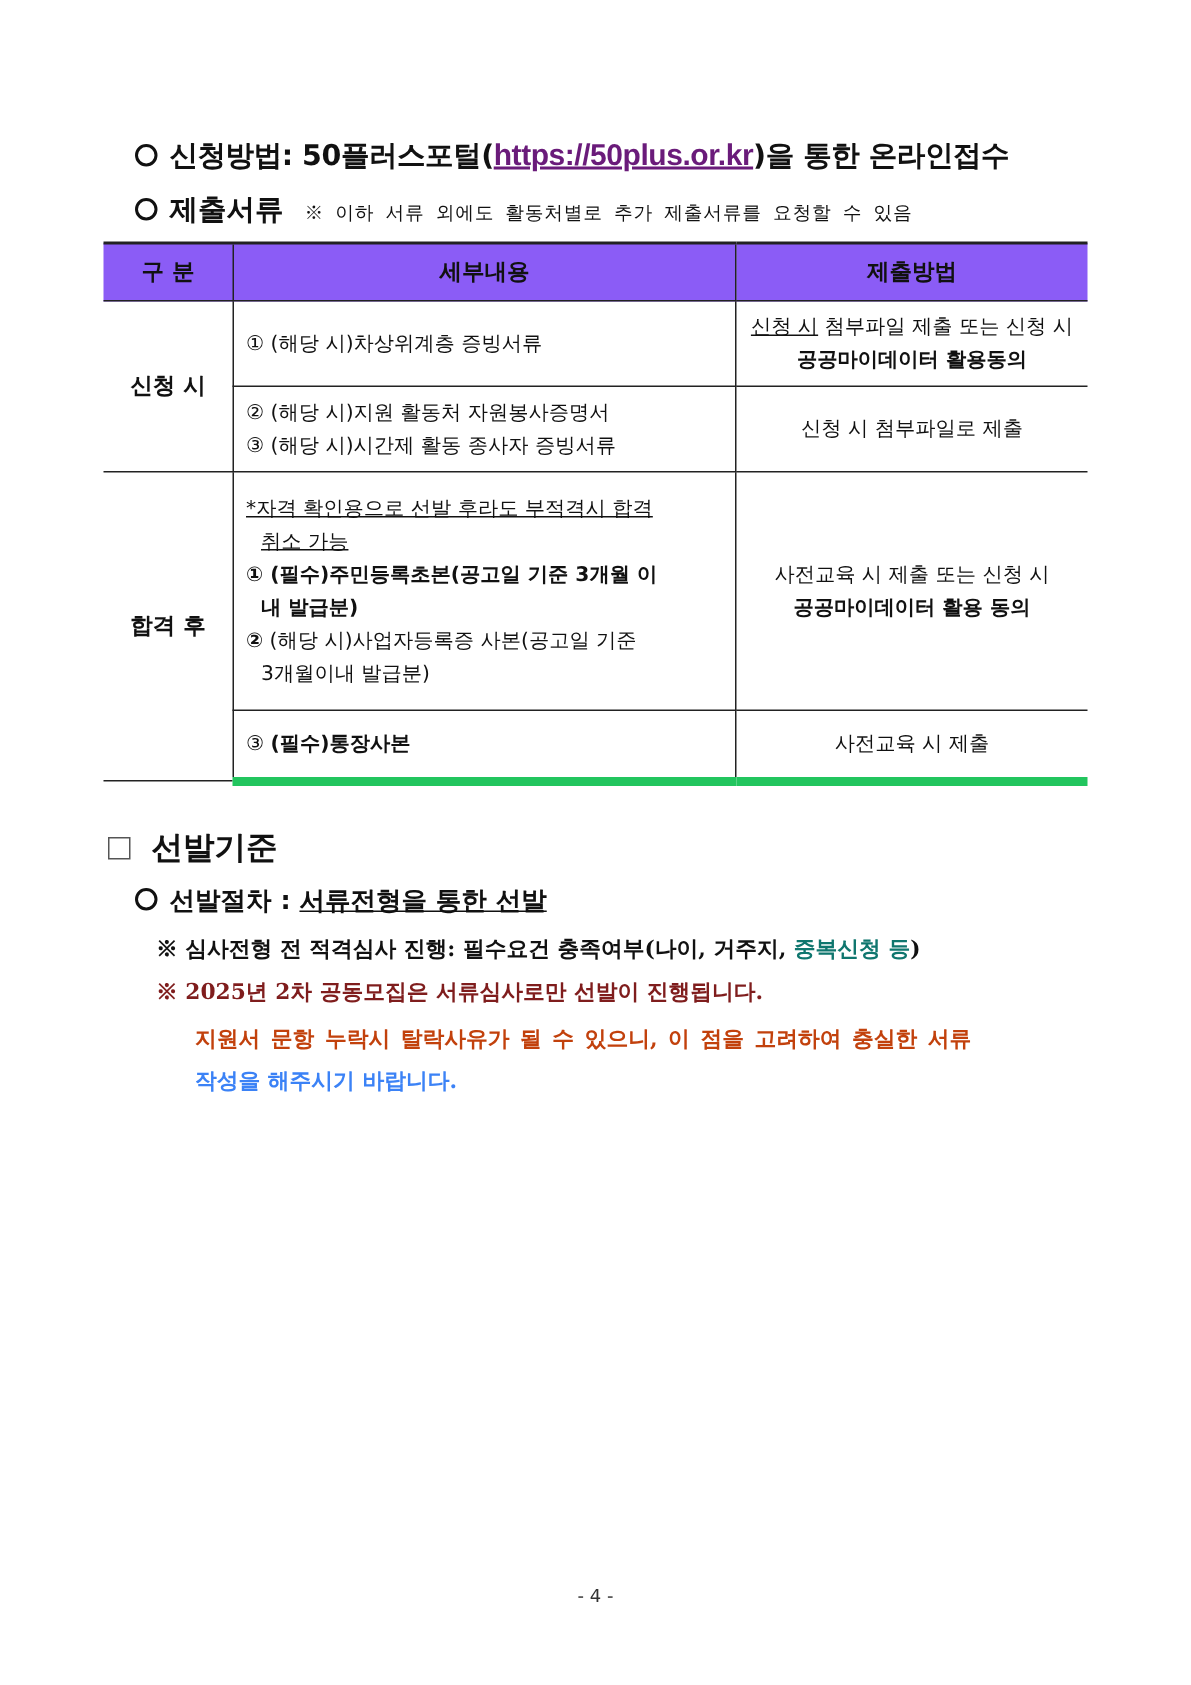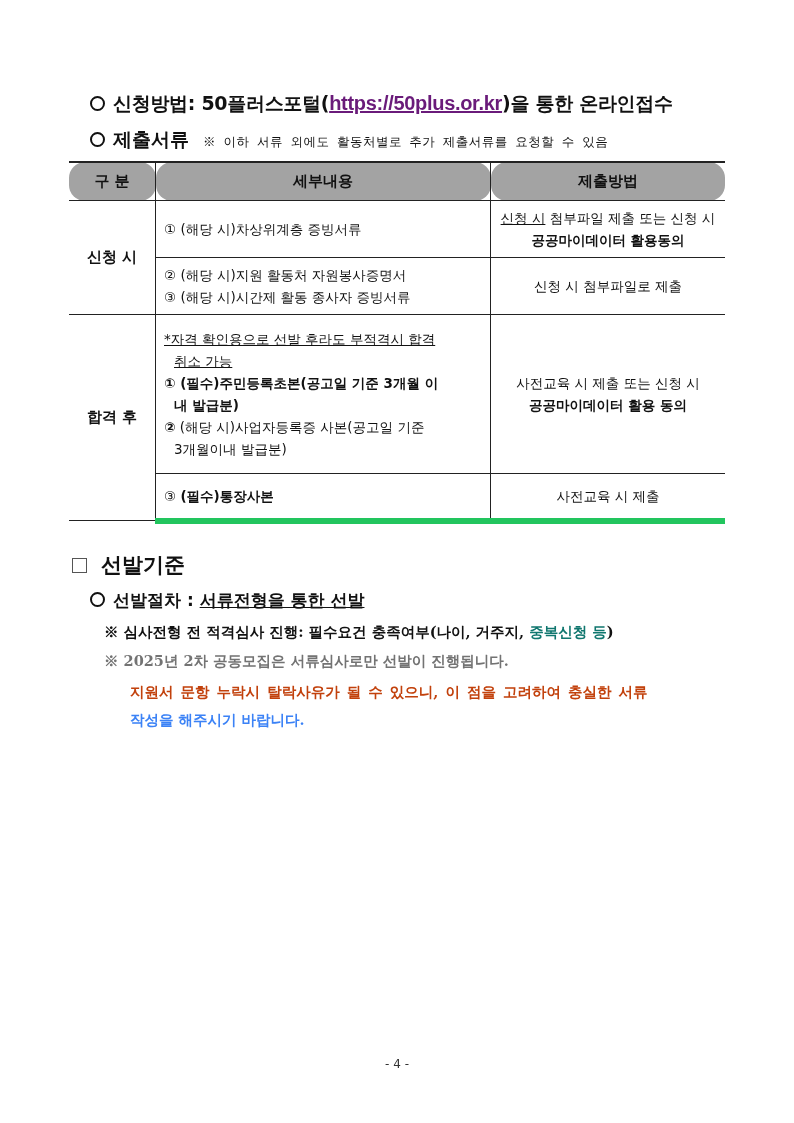--- a/index.html
+++ b/index.html
@@ -10,34 +10,34 @@
     .circle { display: inline-block; width: 15px; height: 15px; border: 2px solid #111; border-radius: 50%; vertical-align: -1px; margin-right: 8px; box-sizing: border-box; }
     .link { color: #6a1b7a; text-decoration: underline; font-weight: bold; font-family: "Liberation Sans", sans-serif; font-size: 20px; }
     .note-small { font-size: 12.5px; font-weight: normal; font-family: "DejaVu Serif", serif; margin-left: 14px; letter-spacing: 0.5px; word-spacing: 3px; }
 
     table.docs { position: absolute; left: 69px; top: 161px; width: 656px; border-collapse: collapse; font-size: 13.5px; }
     table.docs th, table.docs td { border: 1px solid #222; padding: 0 8px; }
     table.docs tr:first-child th { border-top: 2px solid #222; }
     table.docs tr:last-child td { border-bottom: 6px solid #22c55e; }
     table.docs th:first-child, table.docs td.cat { border-left: none; }
     table.docs th:last-child, table.docs td.method { border-right: none; }
-    table.docs th { background: #a3a3a3; font-weight: bold; font-size: 15px; height: 37px; text-align: center; border-radius: 16px; }
+    table.docs th { background: #8b5cf6; font-weight: bold; font-size: 15px; height: 37px; text-align: center; }
     td.cat { width: 70px; text-align: center; font-weight: bold; font-size: 15px; }
     td.detail { width: 318px; text-align: left; line-height: 22px; }
     td.method { text-align: center; line-height: 22px; }
     .bold { font-weight: bold; }
     .ul { text-decoration: underline; }
     .indent { padding-left: 10px; display: inline-block; }
 
     .l-crit { left: 72px; top: 551px; font-size: 21px; font-weight: bold; }
     .square { display: inline-block; width: 15px; height: 15px; border: 1px solid #555; vertical-align: -1px; margin-right: 14px; box-sizing: border-box; }
     .l-proc { left: 90px; top: 589px; font-size: 17px; font-weight: bold; }
     .l-proc .u { text-decoration: underline; }
     .l-n1 { left: 104px; top: 623px; font-size: 14.5px; font-weight: bold; font-family: "DejaVu Serif", serif; }
-    .l-n2 { left: 104px; top: 652px; font-size: 14.5px; font-weight: bold; color: #737373; font-family: "DejaVu Serif", serif; }
+    .l-n2 { left: 104px; top: 652px; font-size: 14.5px; font-weight: bold; color: #7f1d1d; font-family: "DejaVu Serif", serif; }
     .l-n3 { left: 130px; top: 683px; font-size: 14.5px; font-weight: bold; color: #c2410c; font-family: "DejaVu Serif", serif; word-spacing: 2px; }
     .l-n4 { left: 130px; top: 711px; font-size: 14.5px; font-weight: bold; color: #3b82f6; font-family: "DejaVu Serif", serif; }
     .blue { color: #0f766e; }
     .pageno { position: absolute; left: 0; width: 794px; top: 1057px; text-align: center; font-size: 12px; color: #333; }
   </style>
 </head>
 <body>
 
 <div class="line l-method">
   <span class="circle"></span><span>신청방법: 50플러스포털(</span><span class="link">https://50plus.or.kr</span><span>)을 통한 온라인접수</span>

